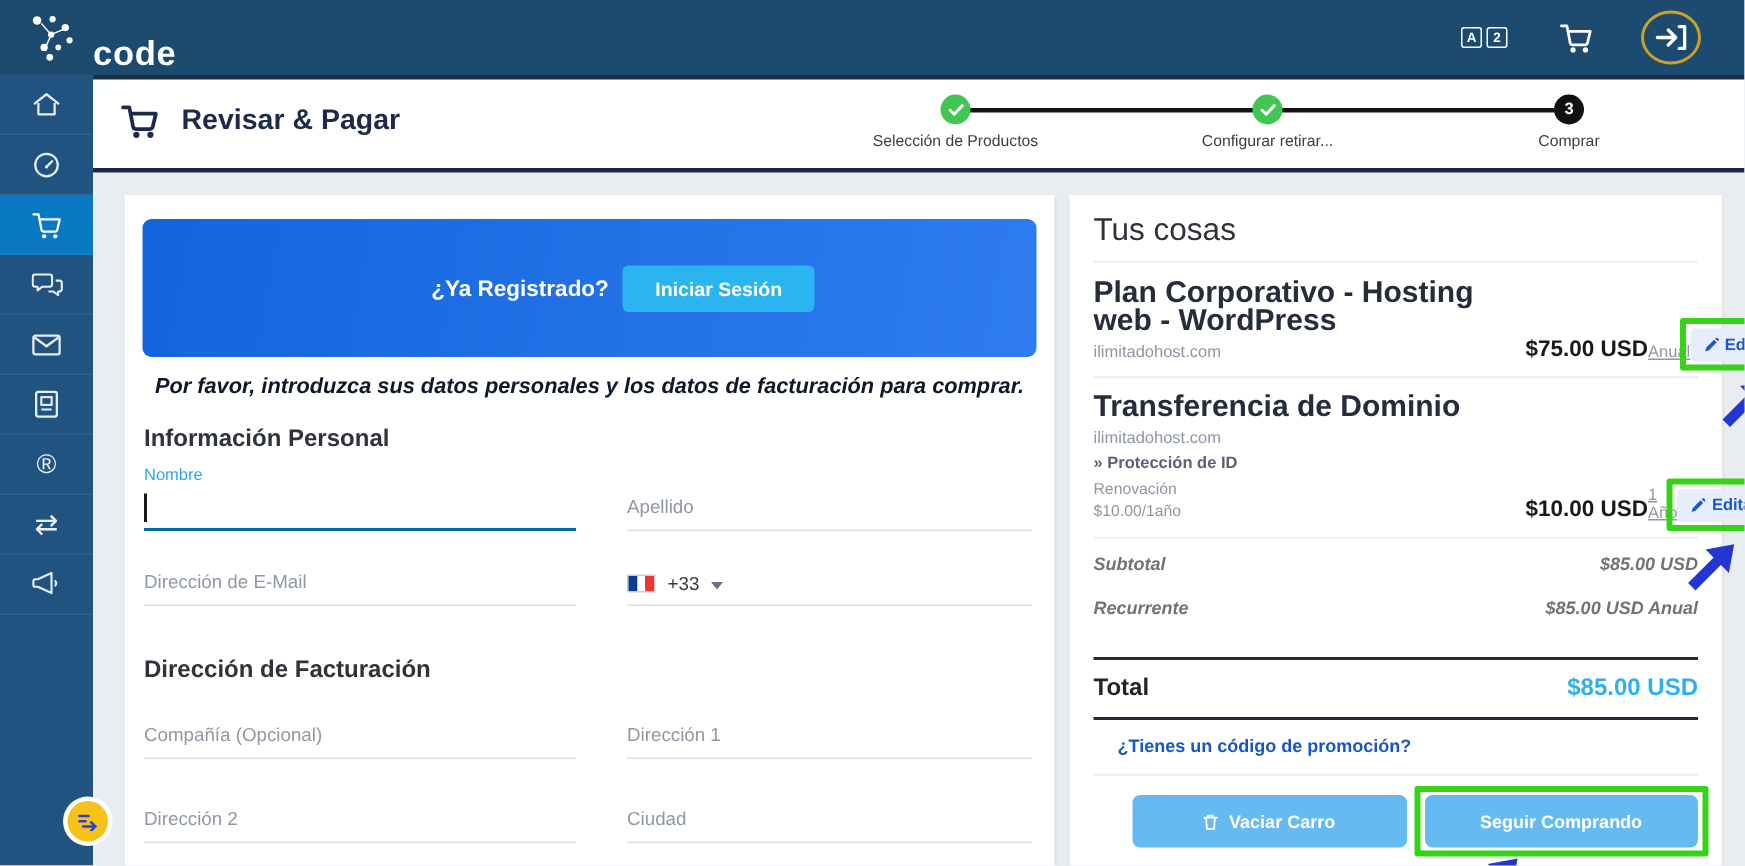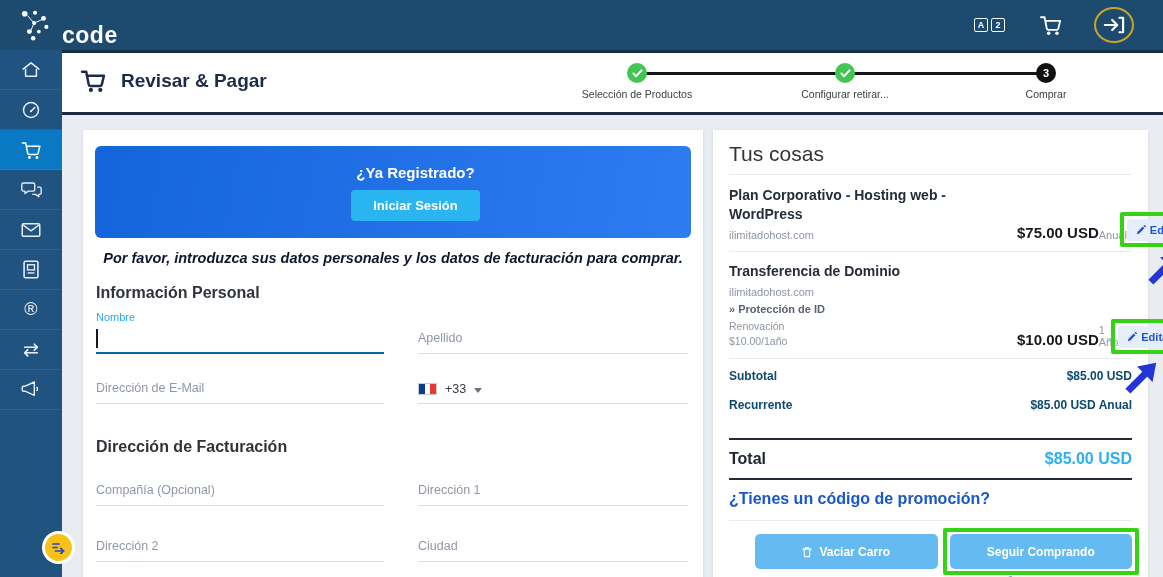--- a/index.html
+++ b/index.html
@@ -41,21 +41,21 @@
   .step-circle.current { background:#111; color:#fff; font-size:11px; font-weight:bold; }
   .step-label { margin-top:5px; font-size:10.5px; color:#3a3f44; }
   
   .main-card { position:absolute; left:83px; top:130px; width:620px; height:470px; background:#fff;
     box-shadow:0 1px 3px rgba(0,0,0,.1); }
   .right-card { position:absolute; left:713px; top:130px; width:435px; background:#fff;
     box-shadow:0 1px 3px rgba(0,0,0,.1); padding:6px 16px 16px; }
   
   .banner { margin:16px 12px 0; height:92px; border-radius:6px;
     background:linear-gradient(100deg,#1464dc 0%, #2e7cf0 100%);
-    display:flex; flex-direction:column; align-items:center; justify-content:center; gap:9px;padding-left:45px; }
+    display:flex; flex-direction:row; align-items:center; justify-content:center; gap:9px;padding-left:45px; }
   .banner-q { color:#fff; font-size:15px; font-weight:bold; }
   .login-btn { background:#2ab5f0; color:#fff; border:none; border-radius:4px;
     font-family:inherit; font-size:13px; font-weight:bold; padding:8px 22px; cursor:pointer; }
   .intro { margin-top:12px; text-align:center; font-size:14.5px; font-weight:600; color:#0f172a; padding:0 20px;font-style:italic; }
   .form-h { margin:18px 0 0 13px; font-size:16px; font-weight:bold; color:#2f343b; }
   .frow { display:flex; padding:0 13px; }
   .fcol1 { width:288px; }
   .fcol2 { width:270px; margin-left:34px; }
   .field { position:relative; height:44px; display:flex; align-items:flex-end;
     border-bottom:1px solid #d9dde4; }
@@ -67,43 +67,43 @@
   .flag { display:inline-flex; width:19px; height:12px; margin-bottom:8px; border:0.5px solid #c9ced6; }
   .flag span { flex:1; } .fb{background:#0b3c8f;} .fw{background:#fff;} .fr{background:#e8392f;}
   .dial { font-size:12.5px; color:#343a42; padding-bottom:7px; }
   .chev { width:0; height:0; border-left:4px solid transparent; border-right:4px solid transparent;
     border-top:5px solid #6a7280; margin-bottom:10px; }
   
   .cart-title { font-size:21px; font-weight:400; color:#2e3338; line-height:24px; margin:6px 0 8px; }
   .divider { border-top:1px solid #e7eaee; }
   .item { display:flex; padding:11px 0 10px; }
   .item-left { flex:1; padding-right:10px; }
-  .item-name { font-size:14px; font-weight:bold; color:#252d3a; line-height:19px; overflow-wrap:anywhere; }
+  .item-name { font-size:20px; font-weight:bold; color:#252d3a; line-height:19px; overflow-wrap:anywhere; }
   .item-domain { margin-top:5px; font-size:11px; color:#8d96a2; }
   .item-addon { margin-top:5px; font-size:11px; font-weight:bold; color:#596273; }
   .item-renew { margin-top:4px; font-size:10.5px; color:#8d96a2; line-height:14px; }
   .item-right { width:115px; display:flex; flex-direction:row; align-items:flex-end; }
   .item-price { font-size:15px; font-weight:bold; color:#17191d; white-space:nowrap; }
-  .item-cycle { margin-top:4px; font-size:11px; color:#8d96a2; }
+  .item-cycle { margin-top:4px; font-size:11px; color:#8d96a2;text-decoration:underline; }
   .actions { position:relative; margin-top:6px; display:inline-flex; gap:6px; align-items:center; }
   .edit-btn { display:inline-flex; align-items:center; gap:4px; background:#e7eefb; border:none; border-radius:3px;
     padding:5px 9px; color:#1e56cc; font-family:inherit; font-size:11px; font-weight:bold; cursor:pointer; }
   .trash-btn { display:inline-flex; align-items:center; justify-content:center; width:24px; height:23px;
     background:#fceeec; border:1px solid #e05045; border-radius:3px; cursor:pointer; }
   .hl-box { position:absolute; inset:-6px -7px; border:4px solid #35d215; border-radius:2px; pointer-events:none; z-index:5; }
   .arrow { position:absolute; pointer-events:none; z-index:6; }
   .totals { padding-top:10px; }
-  .trow { display:flex; justify-content:space-between; font-size:12px; font-weight:bold; color:#0c4a6e; }
+  .trow { display:flex; justify-content:space-between; font-size:12px; font-weight:bold; color:#737373;font-style:italic; }
   .trow + .trow { margin-top:15px; }
   .dark-line { border-top:2.5px solid #222b38; margin-top:26px; }
   .total-row { display:flex; justify-content:space-between; align-items:flex-start; padding:10px 0; }
   .total-label { font-size:16px; font-weight:bold; color:#20262e; }
   .total-value { font-size:16px; font-weight:bold; color:#2cb0f2; }
   .dark-line2 { border-top:2.5px solid #222b38; }
-  .promo { margin:10px 0 12px; font-size:16px; font-weight:bold; color:#1857c6; cursor:pointer; }
+  .promo { margin:10px 16px 12px; font-size:12px; font-weight:bold; color:#1857c6; cursor:pointer; }
   .btn-row { display:flex; gap:12px; margin-top:13px;padding-left:26px; }
   .cart-btn { flex:1; height:35px; background:#66baf2; color:#fff; border:none; border-radius:5px;
     font-family:inherit; font-size:12px; font-weight:bold; cursor:pointer;
     display:flex; align-items:center; justify-content:center; gap:7px; }
   .seguir-wrap { flex:1; position:relative; display:flex; }
   svg { display:block; }
 </style>
 </head>
 <body>
 

